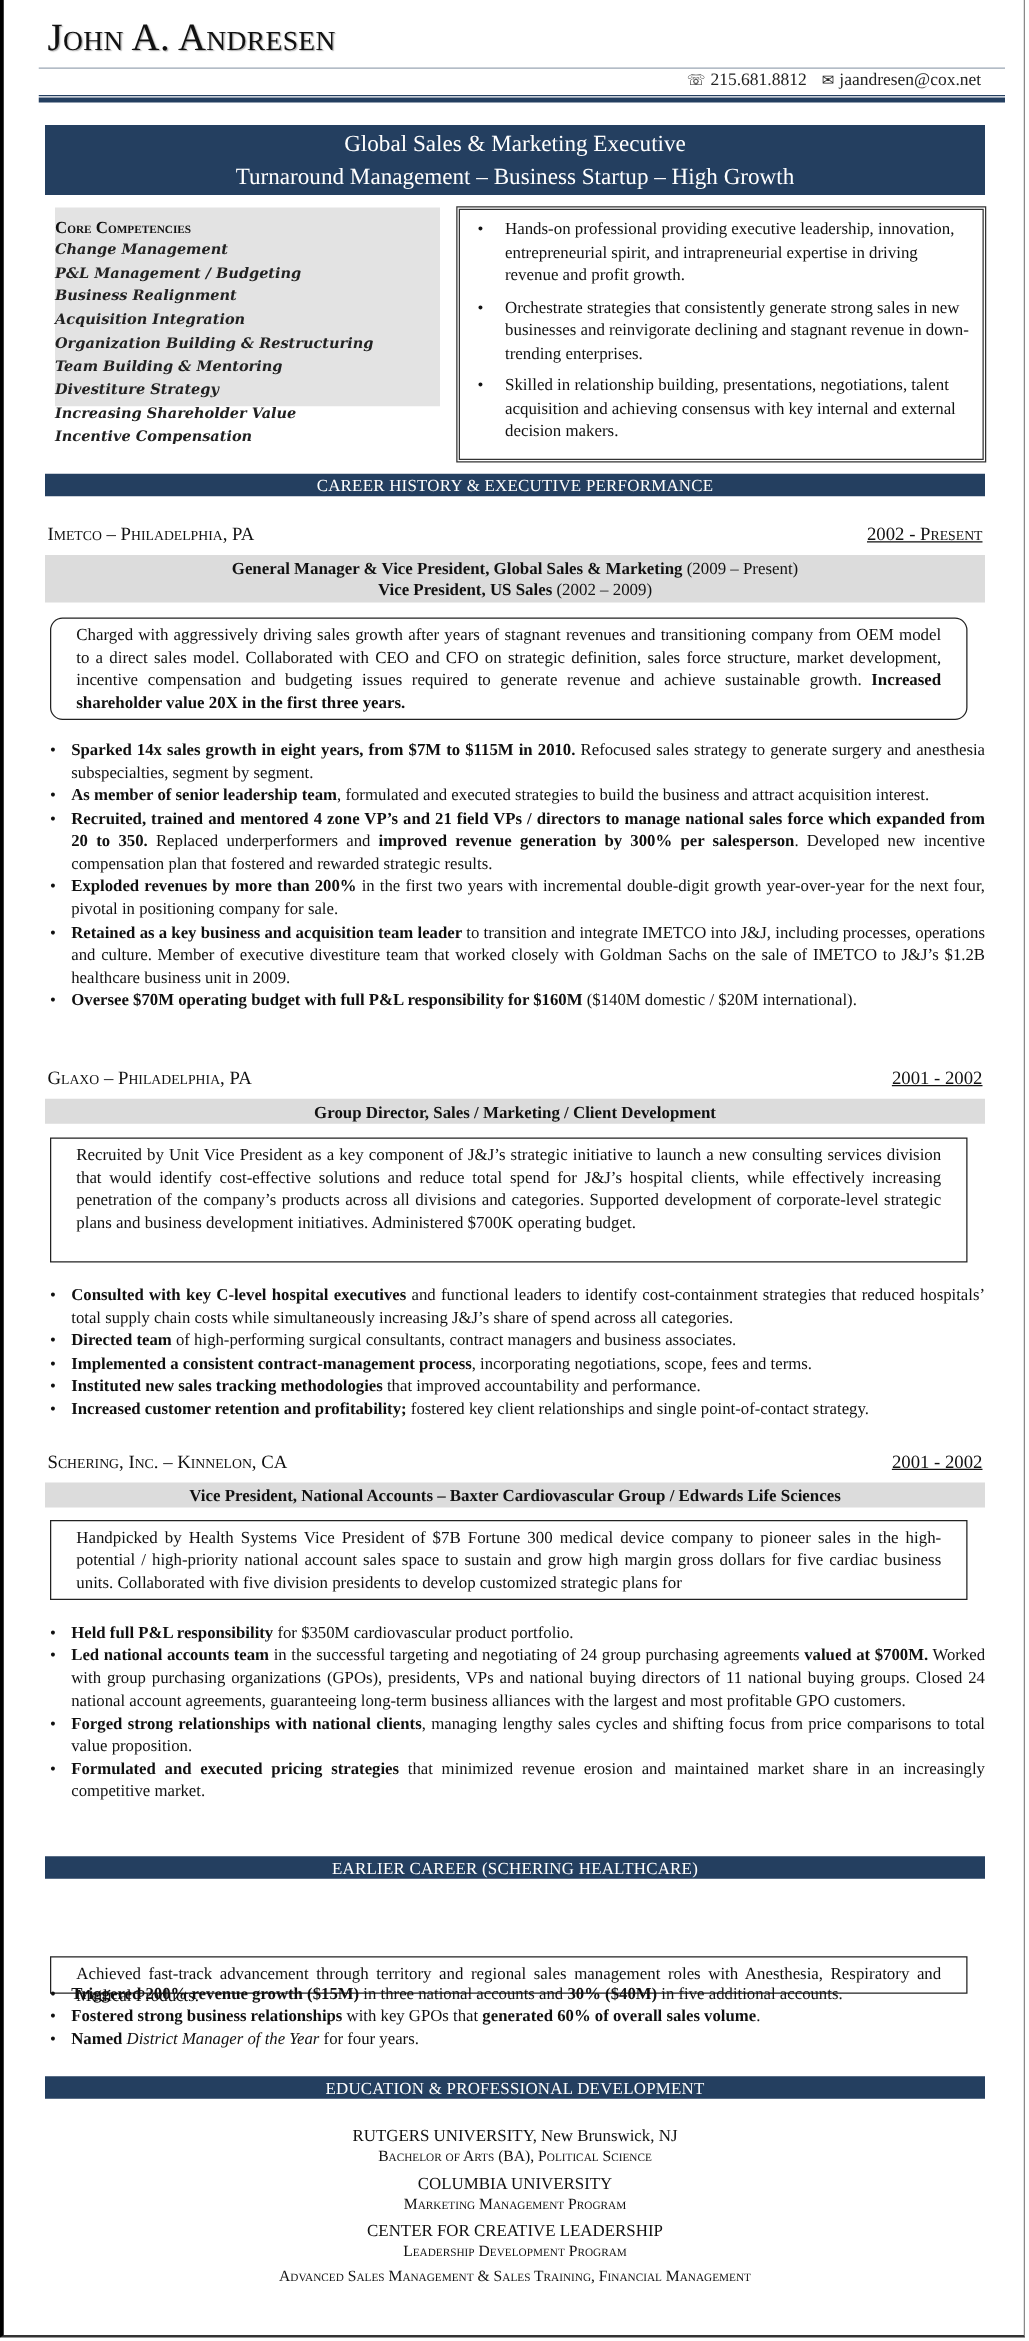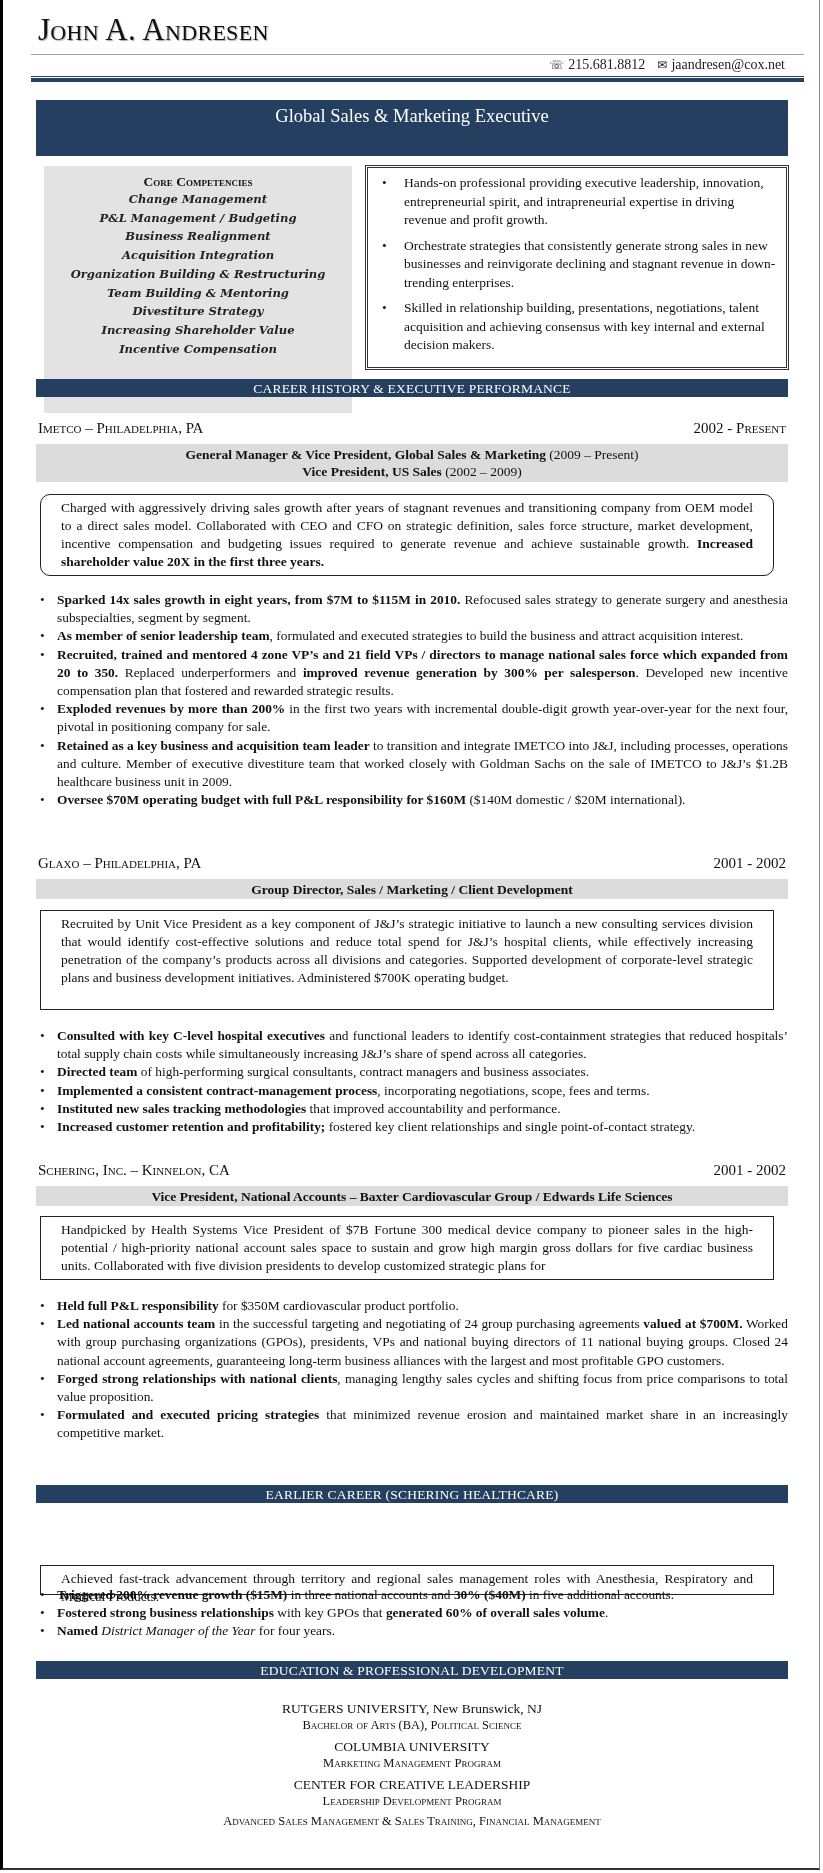--- a/index.html
+++ b/index.html
@@ -12,37 +12,37 @@
   .name-rule { position: absolute; left: 31px; top: 54px; width: 773px; height: 1px; background: #9aa6b4; }
   .contact { position: absolute; right: 38px; top: 57px; font-size: 14px; color: #222; white-space: nowrap; }
   .contact .ico { font-size: 12px; margin-right: 4px; }
   .contact .sep { display: inline-block; width: 12px; }
   .rule-thin { position: absolute; left: 31px; top: 76px; width: 773px; height: 1px; background: #243f60; }
   .rule-thick { position: absolute; left: 31px; top: 78px; width: 773px; height: 4px; background: #243f60; }
 
   .banner { position: absolute; left: 36px; top: 100px; width: 752px; height: 56px; background: #243f60;
             color: #fff; text-align: center; font-size: 18.5px; line-height: 26px; padding-top: 3px; box-sizing: border-box; }
 
-  .comp { position: absolute; left: 44px; top: 166px; width: 308px; height: 247px; background: #e3e3e3;
-          text-align: center; box-sizing: border-box; padding-top: 8px; }
+  .comp { position: absolute; left: 44px; top: 166px; width: 308px; height: 159px; background: #e3e3e3;
+          text-align: left; box-sizing: border-box; padding-top: 8px; }
   .comp-title { font-size: 13.5px; font-weight: bold; font-variant: small-caps; line-height: 16px; }
   .comp-item { font-style: italic; font-size: 13px; line-height: 18.7px; color: #222; font-family: "DejaVu Serif", serif; font-size: 11.6px; font-weight: bold; }
 
   .highlights { position: absolute; left: 365px; top: 165px; width: 424px; height: 205px; box-sizing: border-box;
                 border: 3px double #333; padding: 6px 10px 0 14px; }
   .highlights ul { margin: 0; padding: 0; list-style: none; }
   .highlights li { position: relative; padding-left: 22px; font-size: 13.5px; line-height: 18.5px; margin-bottom: 7px; }
   .highlights li::before { content: "•"; position: absolute; left: 0; top: 0; }
 
   .sec-bar { position: absolute; left: 36px; width: 752px; height: 18px; background: #243f60; color: #fff;
              text-align: center; font-size: 13.5px; line-height: 19px; letter-spacing: 0.2px; }
 
   .job-head { position: absolute; left: 36px; width: 752px; height: 20px; font-size: 15px; }
   .job-head .co { position: absolute; left: 2px; top: 0; font-variant: small-caps; }
-  .job-head .dates { position: absolute; right: 2px; top: 0; font-weight: normal; font-variant: small-caps; }
+  .job-head .dates { position: absolute; right: 2px; top: 0; font-weight: normal; font-variant: small-caps; text-decoration: underline; }
   .title-bar { position: absolute; left: 36px; width: 752px; background: #dcdcdc; text-align: center;
                font-size: 13.5px; line-height: 17px; box-sizing: border-box; padding: 2px 0; }
   .title-bar b { font-weight: bold; }
 
   .summary { position: absolute; left: 40px; width: 734px; border: 1px solid #222; box-sizing: border-box;
              padding: 4px 20px 4px 20px; font-size: 13.5px; line-height: 18px; text-align: justify; }
 
   .bullets { position: absolute; left: 36px; width: 752px; margin: 0; padding: 0; list-style: none; }
   .bullets li { position: relative; padding-left: 21px; font-size: 13.4px; line-height: 18.2px; text-align: justify; }
   .bullets li::before { content: "•"; position: absolute; left: 4px; top: 0; }
@@ -59,20 +59,21 @@
 <div class="name">John A. Andresen</div>
 <div class="name-rule"></div>
 <div class="contact">
   <span class="ico">☏</span><span>215.681.8812</span><span class="sep"></span><span class="ico">✉</span><span>jaandresen@cox.net</span>
 </div>
 <div class="rule-thin"></div>
 <div class="rule-thick"></div>
 
 <div class="banner">
   <div>Global Sales &amp; Marketing Executive</div>
+  <div>Turnaround Management  –  Business Startup –  High Growth</div>
 </div>
 
 <div class="comp">
   <div class="comp-title">Core Competencies</div>
   <div class="comp-item">Change Management</div>
   <div class="comp-item">P&amp;L Management / Budgeting</div>
   <div class="comp-item">Business Realignment</div>
   <div class="comp-item">Acquisition Integration</div>
   <div class="comp-item">Organization Building &amp; Restructuring</div>
   <div class="comp-item">Team Building &amp; Mentoring</div>

